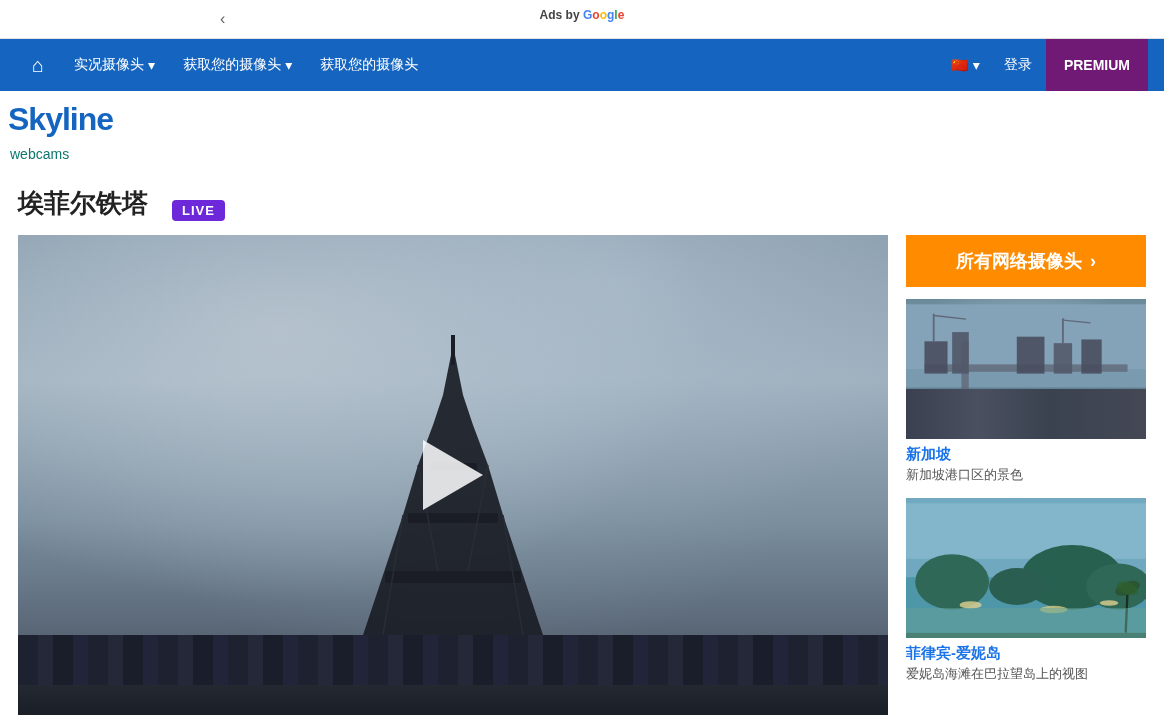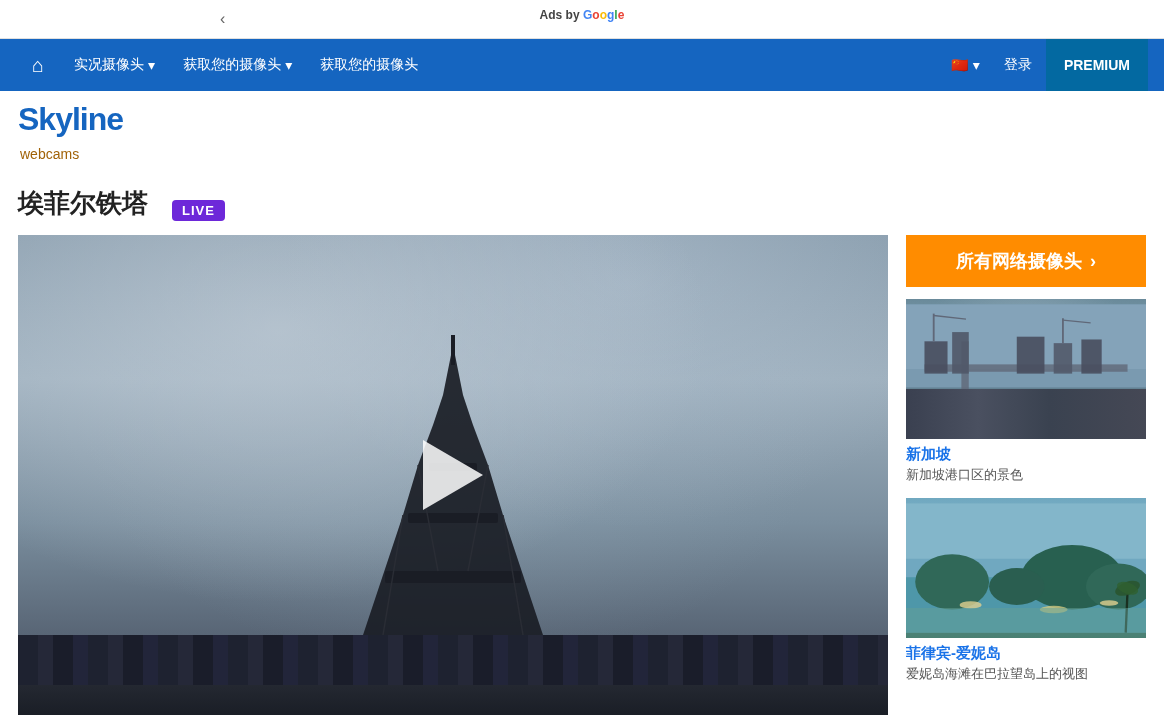--- a/index.html
+++ b/index.html
@@ -96,21 +96,21 @@
       padding: 0 10px;
       font-size: 14px;
     }
     .nav-login {
       color: #fff;
       font-size: 14px;
       padding: 0 14px;
       cursor: pointer;
     }
     .nav-premium {
-      background: #0369a1;
+      background: #701a75;
       color: #fff;
       font-size: 14px;
       font-weight: bold;
       padding: 10px 18px;
       cursor: pointer;
       border: none;
       height: 52px;
     }
 
     
@@ -301,33 +301,33 @@
       cursor: pointer;
     }
     .sidebar-card-desc {
       font-size: 13px;
       color: #555;
       margin-top: 2px;
     }
 
     
     .logo-area {
-      padding: 10px 18px;
+      padding: 10px 8px;
       display: flex;
       align-items: flex-end;
     }
     .logo-skyline {
       font-size: 32px;
       font-weight: bold;
       color: #1565c0;
       letter-spacing: -1px;
     }
     .logo-webcams {
       font-size: 14px;
-      color: #a16207;
+      color: #0f766e;
       margin-left: 2px;
       margin-top: 8px;
       display: block;
     }
   </style>
 </head>
 <body>
 
 <div class="ad-bar">
   <span class="ad-bar-back">‹</span>

